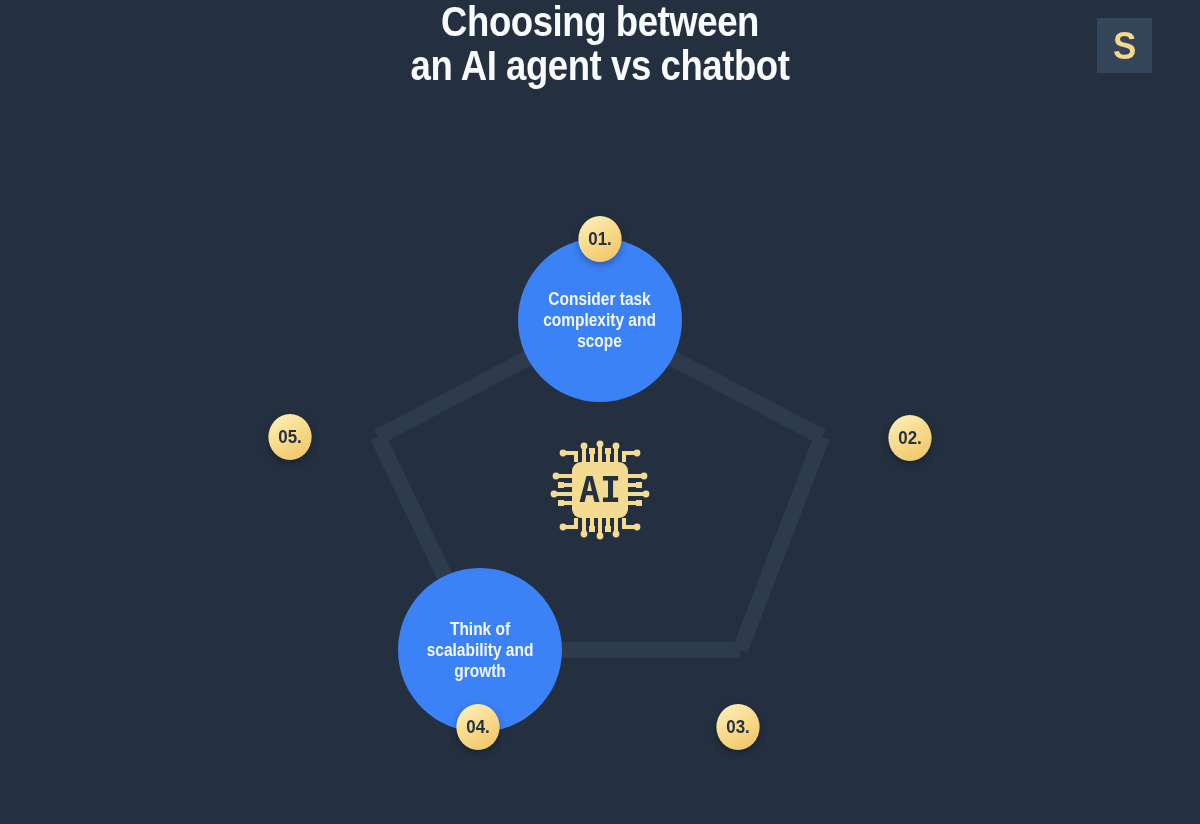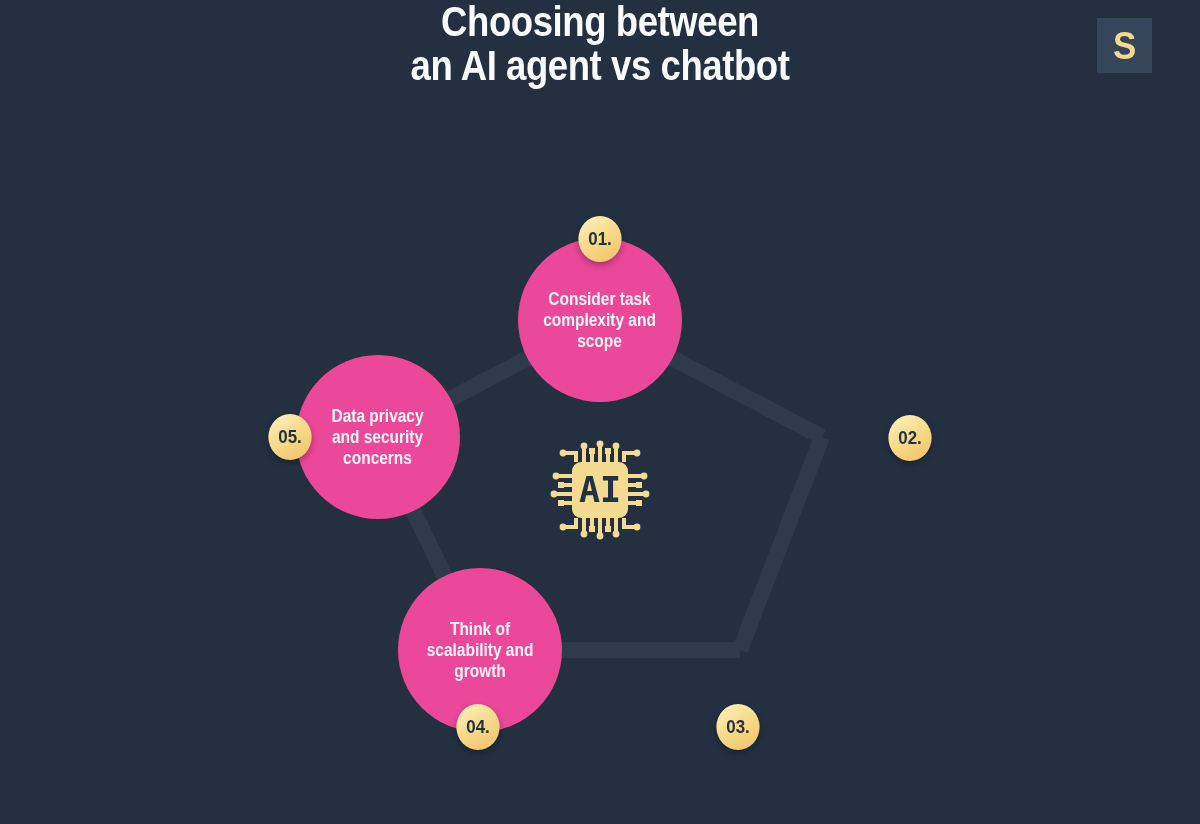--- a/index.html
+++ b/index.html
@@ -22,21 +22,21 @@
     position:absolute;left:1097px;top:18px;width:55px;height:55px;z-index:6;
     background:#36465a;display:flex;align-items:center;justify-content:center;
   }
   .logo span{
     color:#f7d88c;font-weight:700;font-size:38px;line-height:1;
     transform:scaleX(0.92);
   }
 
   .node{
     position:absolute;width:164px;height:164px;border-radius:50%;
-    background:#ec4899;z-index:2;
+    background:#3b82f6;z-index:2;
     display:flex;align-items:center;justify-content:center;text-align:center;
   }
   .node-label{
     color:#f4f7f9;font-weight:700;font-size:18px;line-height:21px;
     white-space:pre-line;transform:scaleX(0.86);
   }
   .node-1{left:518px;top:238px;}
   .node-2{left:740px;top:355px;}
   .node-3{left:658px;top:568px;}
   .node-4{left:398px;top:568px;justify-content:center;}
@@ -89,25 +89,20 @@
   <div class="node node-1">
     <div class="node-label">Consider task
 complexity and
 scope</div>
   </div>
   <div class="node node-4">
     <div class="node-label">Think of
 scalability and
 growth</div>
   </div>
-  <div class="node node-5">
-    <div class="node-label">Data privacy
-and security
-concerns</div>
-  </div>
 
   <div class="badge badge-1">01.</div>
   <div class="badge badge-2">02.</div>
   <div class="badge badge-3">03.</div>
   <div class="badge badge-4">04.</div>
   <div class="badge badge-5">05.</div>
 
   <svg class="chip" width="110" height="110" viewBox="0 0 110 110">
 
     <line class="trace" x1="39" y1="27" x2="39" y2="14"></line>

